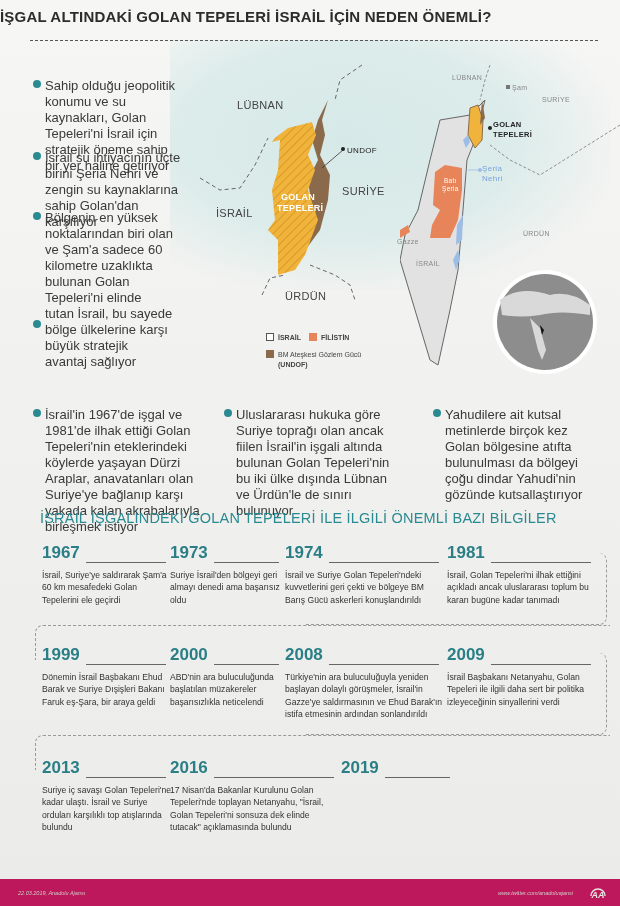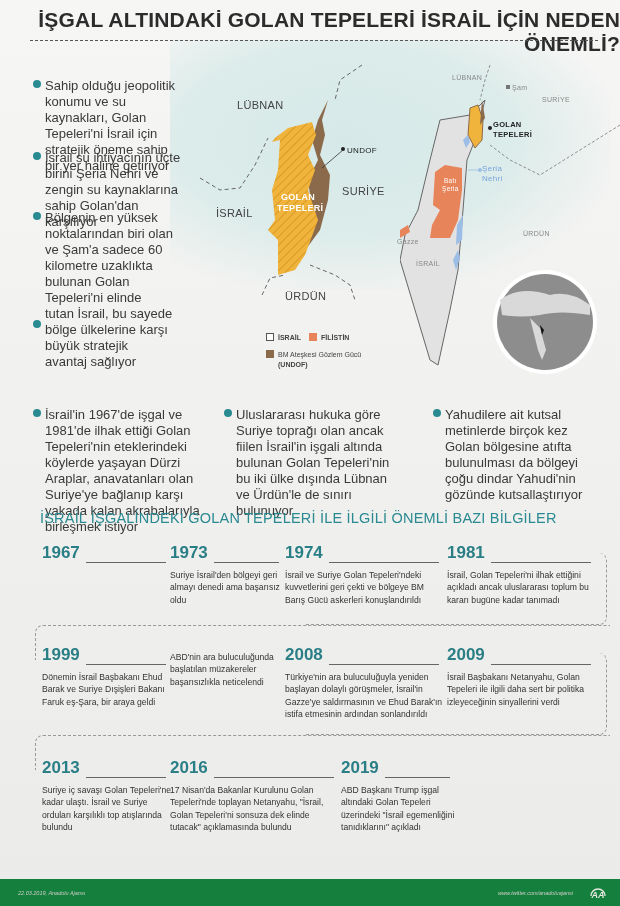--- a/index.html
+++ b/index.html
@@ -1,33 +1,33 @@
 <!DOCTYPE html>
 <html><head>
 <meta charset="utf-8">
 <style>
   *{box-sizing:border-box;margin:0;padding:0}
   body{width:620px;height:906px;overflow:hidden;background:#efefee;font-family:"Liberation Sans","DejaVu Sans",sans-serif;color:#333;position:relative}
   .bg{position:absolute;inset:0;background:linear-gradient(180deg,#f6f6f5 0%,#efefed 60%,#ebebea 100%)}
   .sea{position:absolute;left:170px;top:40px;width:440px;height:250px;background:radial-gradient(ellipse at 40% 40%,#d6e9e8 0%,#dcecea 45%,rgba(230,240,239,0) 75%)}
-  .title{position:absolute;left:0;top:8px;width:620px;text-align:right;font-weight:bold;font-size:21px;color:#2c2c2c;letter-spacing:0.2px}
+  .title{position:absolute;left:0;top:8px;width:620px;text-align:left;font-weight:bold;font-size:15px;color:#2c2c2c;letter-spacing:0.2px}
   .title-rule{position:absolute;left:30px;top:40px;width:568px;border-top:1.5px dashed #555}
   .bullet{position:absolute;font-size:13px;line-height:16px;color:#3a3a3a;padding-left:12px}
   .bullet .dot{position:absolute;left:0;top:2px;width:8px;height:8px;border-radius:50%;background:#2a8a91}
   .map-label{position:absolute;font-size:11px;color:#444;letter-spacing:0.3px}
   .map-label.small{font-size:8px;color:#888}
   .legend{position:absolute;font-size:7px;color:#444}
   .legend .sw{display:inline-block;width:8px;height:8px;vertical-align:-1px;margin-right:4px}
   .section-title{position:absolute;left:40px;top:510px;font-weight:normal;font-size:14.5px;color:#2a8a91;letter-spacing:0.2px}
   .tl-item{position:absolute;width:150px}
   .tl-year{font-weight:bold;font-size:17px;color:#2a7f86;display:flex;align-items:flex-end}
   .tl-year .line{flex:1;border-top:1px solid #666;margin-left:6px;margin-right:6px}
   .tl-text{font-size:8.6px;line-height:12.3px;color:#333;margin-top:6px}
   .connector{position:absolute;border:1px dashed #999}
-  .footer{position:absolute;left:0;top:879px;width:620px;height:27px;background:#15803d;color:#cfccc6;font-size:5.5px;font-style:italic}
+  .footer{position:absolute;left:0;top:879px;width:620px;height:27px;background:#be185d;color:#cfccc6;font-size:5.5px;font-style:italic}
   .footer .date{position:absolute;left:18px;top:11px}
   .footer .url{position:absolute;left:498px;top:11px}
   .footer .logo{position:absolute;left:588px;top:3px;width:20px;height:20px}
 </style>
 </head>
 <body>
 
 <div class="bg"></div>
 <div class="sea"></div>
 
@@ -107,20 +107,21 @@
 <div class="connector" style="left:305px;top:553px;width:302px;height:72px;border-left:none;border-top:none;border-radius:0 8px 8px 0"></div>
 <div class="connector" style="left:35px;top:625px;width:575px;height:35px;border-right:none;border-bottom:none;border-radius:8px 0 0 0"></div>
 <div class="connector" style="left:305px;top:653px;width:302px;height:82px;border-left:none;border-top:none;border-radius:0 8px 8px 0"></div>
 <div class="connector" style="left:35px;top:735px;width:575px;height:35px;border-right:none;border-bottom:none;border-radius:8px 0 0 0"></div>
 
 <div class="tl-item" style="left:42px;top:543px;width:130px">
     <div class="tl-year">
       <span>1967</span>
       <span class="line"></span>
     </div>
+    <div class="tl-text">İsrail, Suriye'ye saldırarak Şam'a 60 km mesafedeki Golan Tepelerini ele geçirdi</div>
   </div>
 <div class="tl-item" style="left:170px;top:543px;width:115px">
     <div class="tl-year">
       <span>1973</span>
       <span class="line"></span>
     </div>
     <div class="tl-text">Suriye İsrail'den bölgeyi geri almayı denedi ama başarısız oldu</div>
   </div>
 <div class="tl-item" style="left:285px;top:543px;width:160px">
     <div class="tl-year">
@@ -138,20 +139,24 @@
   </div>
 
 <div class="tl-item" style="left:42px;top:645px;width:130px">
     <div class="tl-year">
       <span>1999</span>
       <span class="line"></span>
     </div>
     <div class="tl-text">Dönemin İsrail Başbakanı Ehud Barak ve Suriye Dışişleri Bakanı Faruk eş-Şara, bir araya geldi</div>
   </div>
 <div class="tl-item" style="left:170px;top:645px;width:115px">
+    <div class="tl-year">
+      <span>2000</span>
+      <span class="line"></span>
+    </div>
     <div class="tl-text">ABD'nin ara buluculuğunda başlatılan müzakereler başarısızlıkla neticelendi</div>
   </div>
 <div class="tl-item" style="left:285px;top:645px;width:160px">
     <div class="tl-year">
       <span>2008</span>
       <span class="line"></span>
     </div>
     <div class="tl-text">Türkiye'nin ara buluculuğuyla yeniden başlayan dolaylı görüşmeler, İsrail'in Gazze'ye saldırmasının ve Ehud Barak'ın istifa etmesinin ardından sonlandırıldı</div>
   </div>
 <div class="tl-item" style="left:447px;top:645px;width:150px">
@@ -174,21 +179,20 @@
       <span>2016</span>
       <span class="line"></span>
     </div>
     <div class="tl-text">17 Nisan'da Bakanlar Kurulunu Golan Tepeleri'nde toplayan Netanyahu, "İsrail, Golan Tepeleri'ni sonsuza dek elinde tutacak" açıklamasında bulundu</div>
   </div>
 <div class="tl-item" style="left:341px;top:758px;width:115px">
     <div class="tl-year">
       <span>2019</span>
       <span class="line"></span>
     </div>
-    <div class="tl-text">ABD Başkanı Trump işgal altındaki Golan Tepeleri üzerindeki "İsrail egemenliğini tanıdıklarını" açıkladı</div>
   </div>
 
 <div class="footer">
   <span class="date">22.03.2019, Anadolu Ajansı</span>
   <span class="url">www.twitter.com/anadoluajansi</span>
   <svg class="logo" viewBox="0 0 20 20">
     <path d="M3 14 A7 7 0 0 1 17 14" fill="none" stroke="#e8e6e0" stroke-width="1.4"></path>
     <text x="10" y="16" font-size="9" font-weight="bold" text-anchor="middle" fill="#e8e6e0" font-family="Liberation Sans, sans-serif">AA</text>
   </svg>
 </div>

